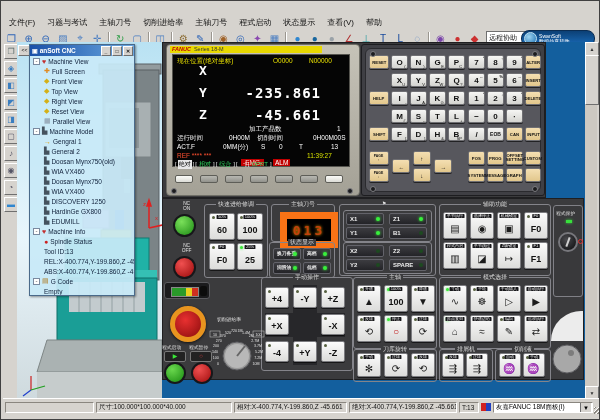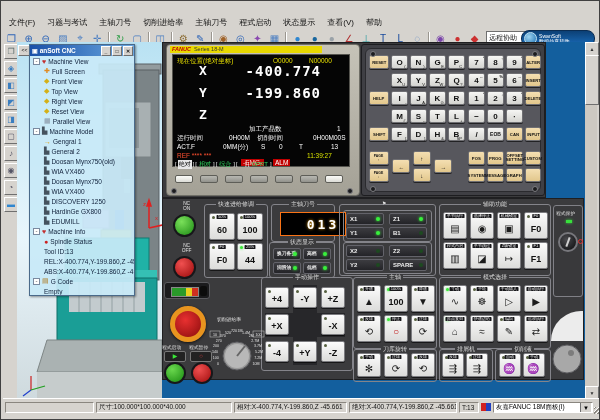--- a/index.html
+++ b/index.html
@@ -69,21 +69,21 @@
   .led{position:absolute;top:2px;left:2px;width:3px;height:3px;border-radius:50%;background:#55603f;}
   .led.on{background:#3ae838;box-shadow:0 0 3px #3ae838;}
   .bicon{position:absolute;left:0;right:0;top:7px;bottom:1px;display:flex;align-items:center;justify-content:center;font-size:10px;color:#1c1c1c;}
   .btxt{position:absolute;left:0;right:0;top:7px;bottom:1px;display:flex;align-items:center;justify-content:center;font-size:9px;font-weight:bold;color:#101010;}
   .db{position:absolute;background:linear-gradient(#3c3c40,#242428);border:1px solid #63636a;border-radius:2px;color:#ececec;box-sizing:border-box;}
   .dbl{position:absolute;left:3px;top:50%;transform:translateY(-50%);font-size:6px;font-weight:bold;white-space:nowrap;}
   .dbl.cjk{font-size:6px;transform:translateY(-50%) scale(.8);transform-origin:0 50%;}
   .dled{position:absolute;right:3px;top:50%;transform:translateY(-50%);width:4px;height:4px;border-radius:50%;background:#1d4a20;}
   .dled.on{background:#38f03c;box-shadow:0 0 3px #38f03c;}
   .roundbtn{position:absolute;border-radius:50%;border:2px solid #17171a;box-sizing:border-box;}
-  .sevseg{position:absolute;background:#000;border:1px solid #f97316;color:#ffffff;font-family:"DejaVu Sans Mono",monospace;font-weight:bold;font-size:13px;letter-spacing:3px;display:flex;align-items:center;justify-content:center;text-shadow:0 0 3px rgba(255,170,0,.9);padding-left:20px;}
+  .sevseg{position:absolute;background:#000;border:7px solid #f97316;color:#c2410c;font-family:"DejaVu Sans Mono",monospace;font-weight:bold;font-size:13px;letter-spacing:3px;display:flex;align-items:center;justify-content:center;text-shadow:0 0 3px rgba(255,170,0,.9);}
   .tinytxt{position:absolute;color:#e2e2e2;font-size:6px;white-space:nowrap;transform:scale(.8);transform-origin:0 0;}
   
   .statusbar{left:2px;top:397px;width:596px;height:16px;background:#d6d3ce;border-top:1px solid #fff;}
   .sseg{position:absolute;top:3px;height:11px;border:1px solid;border-color:#8a867f #ffffff #ffffff #8a867f;font-size:6.5px;color:#111;display:flex;align-items:center;padding-left:2px;box-sizing:border-box;white-space:nowrap;overflow:hidden;}
   .combo{position:absolute;top:3px;height:11px;background:#fff;border:1px solid;border-color:#8a867f #ffffff #ffffff #8a867f;font-size:6.5px;display:flex;align-items:center;padding-left:2px;box-sizing:border-box;white-space:nowrap;overflow:hidden;}
   .scroll{left:584px;top:41px;width:12px;height:356px;background:#cdc9c2;}
   .scbtn{position:absolute;left:0;width:12px;height:12px;background:#d6d3ce;display:flex;align-items:center;justify-content:center;font-size:5px;color:#333;}
 </style>
 </head>
 <body>
@@ -337,28 +337,28 @@
     <span style="color:#333;margin-left:3px;">Series 18-M</span>
   </div>
   <div class="abs crt"></div>
 
   <div class="abs scr" style="left:176px;top:56px;">现在位置(绝对坐标)</div>
   <div class="abs scr" style="left:272px;top:56px;">O0000</div>
   <div class="abs scr" style="left:308px;top:56px;">N00000</div>
 
   <div class="abs axrow" style="top:60px;">
     <span class="axlab">X</span>
-    <span class="axval">-400.774</span>
   </div>
   <div class="abs axrow" style="top:82px;">
     <span class="axlab">Y</span>
-    <span class="axval">-199.860</span>
+    <span class="axval">-235.861</span>
   </div>
   <div class="abs axrow" style="top:104px;">
     <span class="axlab">Z</span>
+    <span class="axval">-45.661</span>
   </div>
 
   <div class="abs scr" style="left:248px;top:124px;color:#fff;">加工产品数</div>
   <div class="abs scr" style="left:336px;top:124px;color:#fff;">1</div>
   <div class="abs scr" style="left:176px;top:133px;color:#fff;">运行时间</div>
   <div class="abs scr" style="left:228px;top:133px;color:#fff;">0H00M</div>
   <div class="abs scr" style="left:256px;top:133px;color:#fff;">切削时间</div>
   <div class="abs scr" style="left:312px;top:133px;color:#fff;">0H00M00S</div>
   <div class="abs scr" style="left:176px;top:142px;color:#fff;">ACT.F</div>
   <div class="abs scr" style="left:222px;top:142px;color:#fff;">0MM(分)</div>
@@ -566,21 +566,21 @@
       <div class="btxt">100</div>
     </div>
     <div class="wb" style="position: absolute; left: 208px; top: 242px; width: 26px; height: 27px;">
       <div class="led"></div>
       <div class="pill">F0</div>
       <div class="btxt">F0</div>
     </div>
     <div class="wb" style="position: absolute; left: 236px; top: 242px; width: 26px; height: 27px;">
       <div class="led on"></div>
       <div class="pill">25%</div>
-      <div class="btxt">44</div>
+      <div class="btxt">25</div>
     </div>
     <div class="grp" style="position: absolute; left: 270px; top: 203px; width: 62px; height: 36px;">
       <div class="gtitle">主轴刀号</div>
     </div>
     <div class="sevseg" style="position: absolute; left: 279px; top: 211px; width: 44px; height: 22px;">013</div>
     <div class="grp" style="position: absolute; left: 268px; top: 241px; width: 64px; height: 34px;">
       <div class="gtitle">状态显示</div>
     </div>
     <div class="db" style="position: absolute; left: 272px; top: 247px; width: 28px; height: 12px;">
       <div class="dbl cjk">换刀备妥</div>

